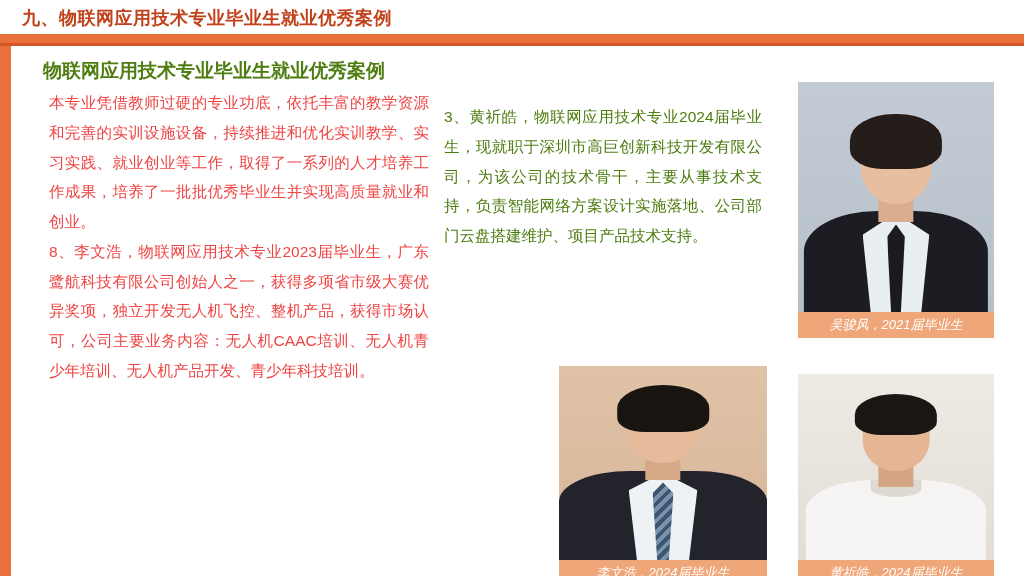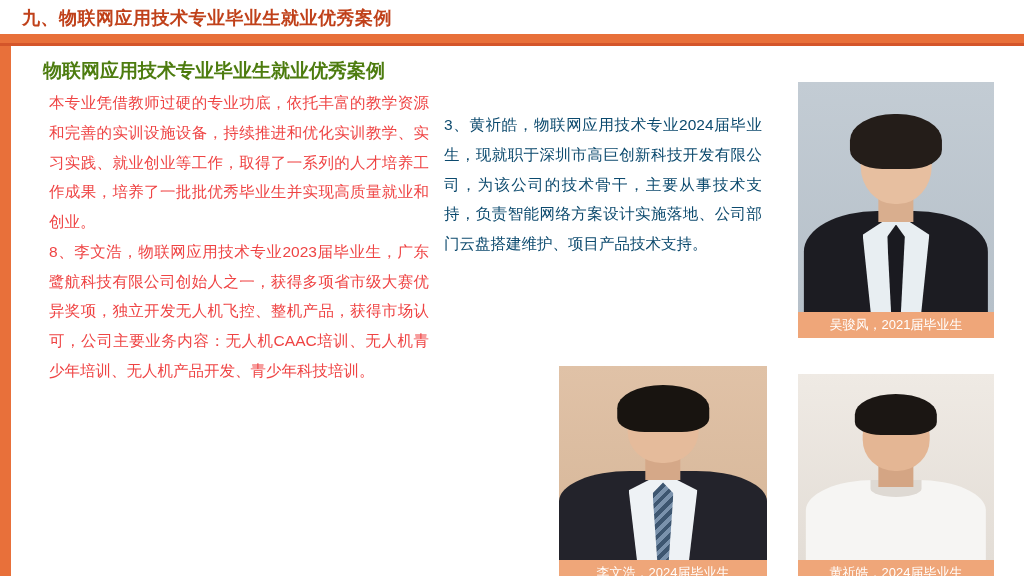--- a/index.html
+++ b/index.html
@@ -85,39 +85,40 @@
     top: 42px;
     width: 380px;
     font-size: 15.5px;
     color: #ef4444;
     line-height: 1.92;
     text-align: justify;
   }
   .col-mid {
     position: absolute;
     left: 433px;
-    top: 64px;
+    top: 56px;
     width: 318px;
     font-size: 15.5px;
-    color: #0c4a6e;
+    color: #4d7c0f;
     line-height: 1.92;
     text-align: justify;
   }
   .col-left p, .col-mid p {
     margin: 0;
   }
   .indent {
     text-indent: 0;
   }
 
   
   .photo-card {
     position: absolute;
     background: #0f172a;
     overflow: hidden;
+    font-style: italic;
   }
   .photo-inner {
     position: absolute;
     left: 0;
     top: 0;
     right: 0;
     overflow: hidden;
   }
   .caption {
     position: absolute;

